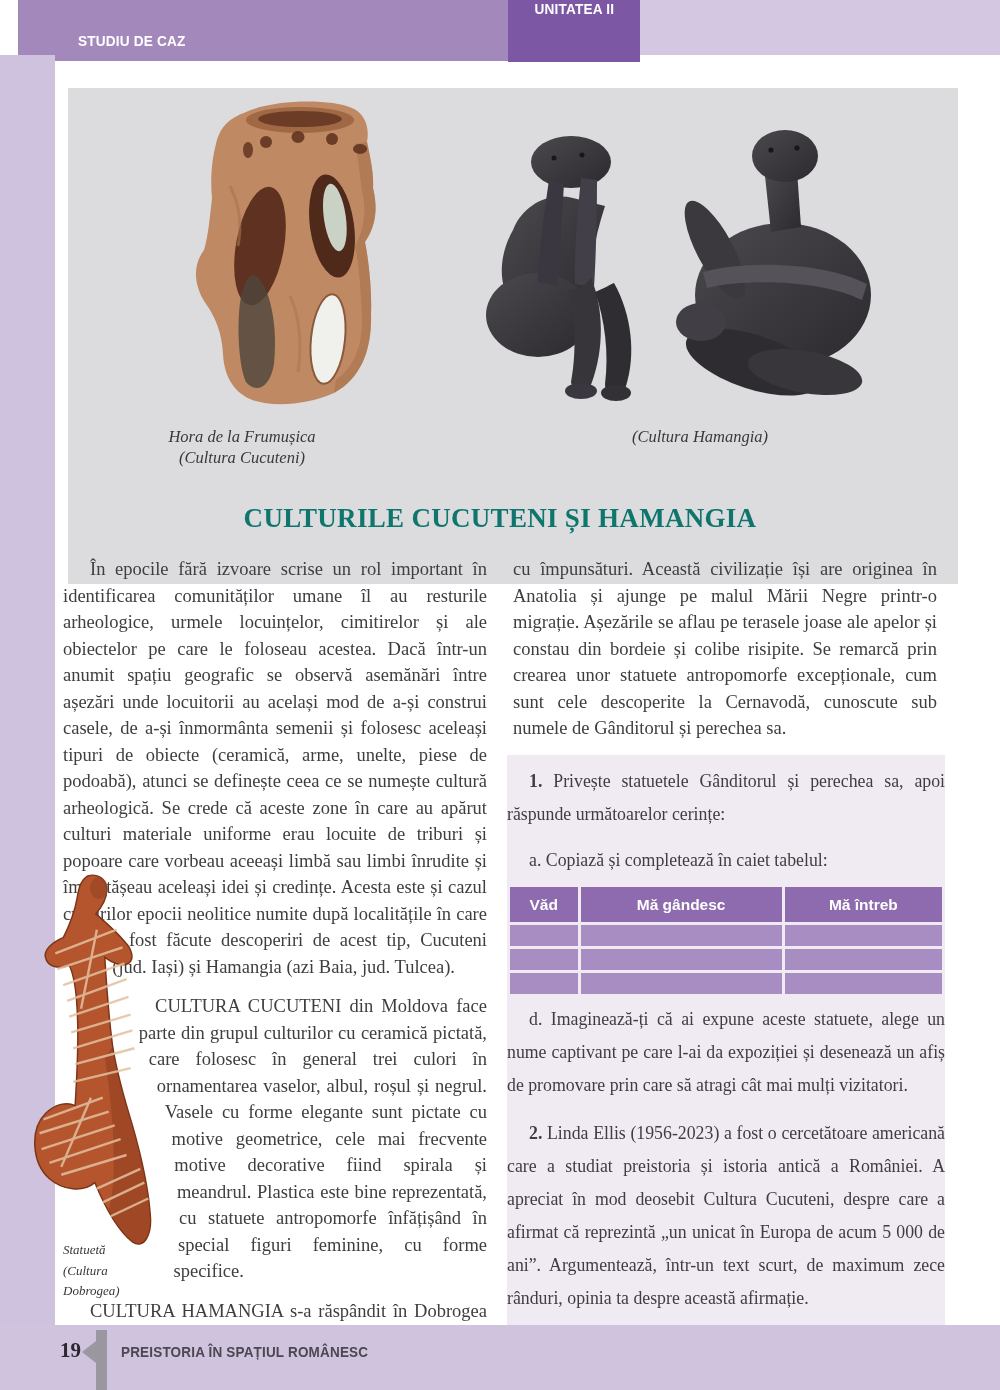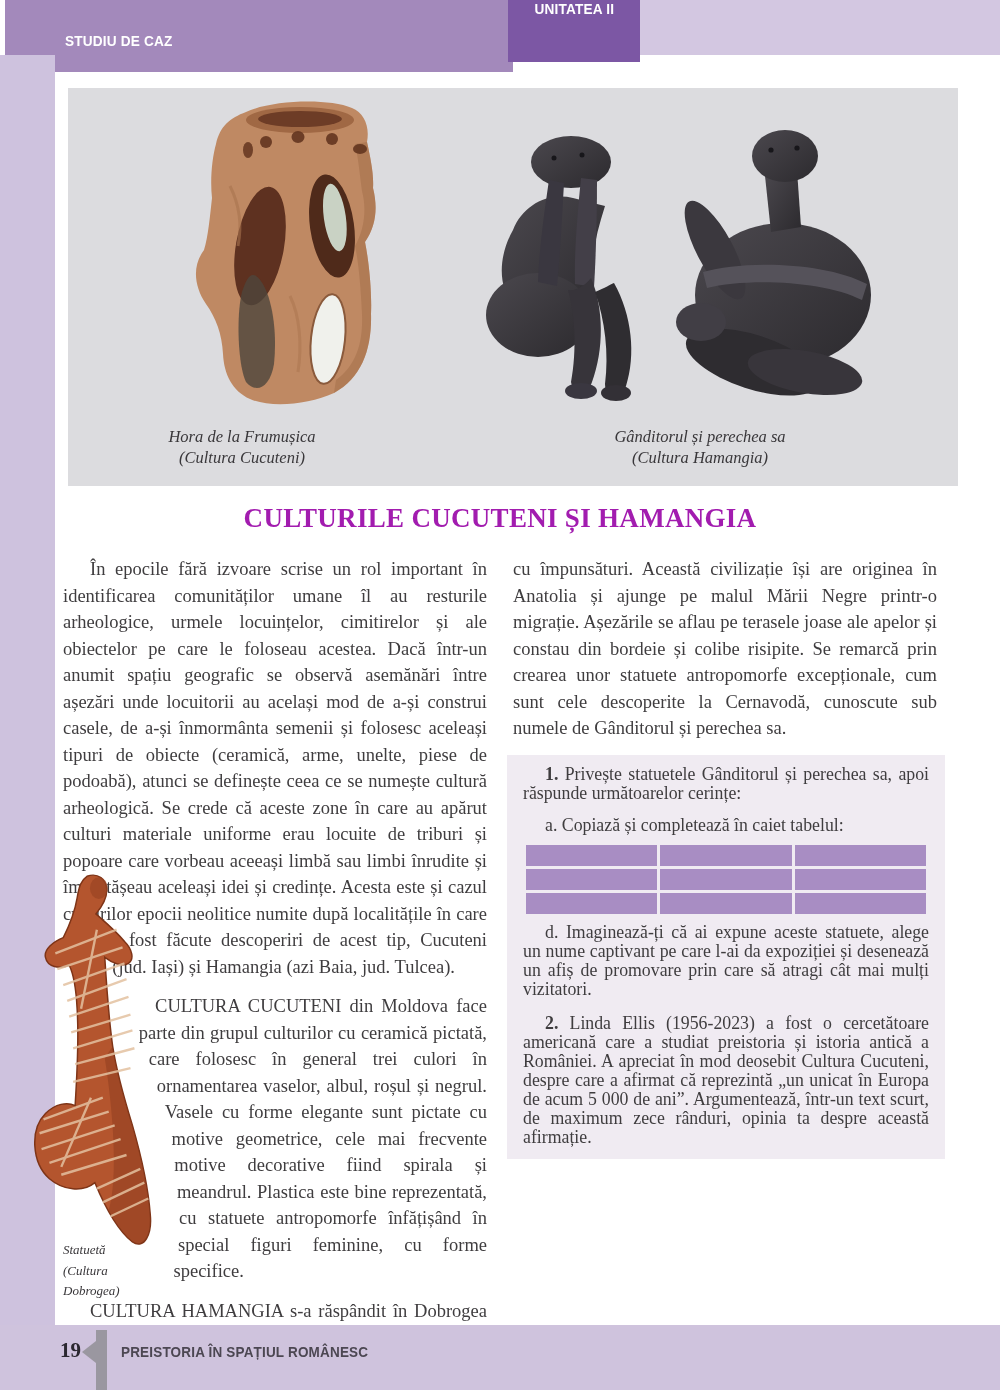--- a/index.html
+++ b/index.html
@@ -2,51 +2,51 @@
 <html lang="ro" style="--header-bar: #a389bb; --unit-tab: #7c57a4; --header-right: #d3c7e1; --side-strip: #cec2de; --footer-band: #cfc3dd; --panel-bg: #dcdcdf; --table-header-bg: #8d6bae; --table-row-bg: #a88dc3; --exercise-bg: #f0ebf2; --accent-divider: #9a97a0; --text: #3f3d3f;"><head>
 <meta charset="utf-8">
 <style>
   html,body{margin:0;padding:0;background:#888;}
   .page{
     position:relative;width:1000px;height:1390px;background:#ffffff;
     margin:0 auto;overflow:hidden;
     font-family:"Liberation Serif","DejaVu Serif",serif;color:var(--text,#3f3d3f);
   }
   
-  .header-bar{position:absolute;left:5px;top:0;width:508px;height:72px;background:var(--header-bar,#a389bb);}
+  .header-bar{position:absolute;left:18px;top:0;width:508px;height:61px;background:var(--header-bar,#a389bb);}
   .header-right{position:absolute;left:640px;top:0;width:360px;height:55px;background:var(--header-right,#d3c7e1);}
   .unit-tab{position:absolute;left:508px;top:0;width:132px;height:62px;background:var(--unit-tab,#7c57a4);
     display:flex;align-items:flex-start;justify-content:center;padding-bottom:9px;box-sizing:border-box;}
   .hdr-label{font-family:"Liberation Sans","DejaVu Sans",sans-serif;font-weight:bold;color:#fff;
     font-size:15.5px;letter-spacing:.2px;transform:scaleX(.88);transform-origin:left center;display:inline-block;}
   .header-bar .hdr-label{position:absolute;left:60px;top:32px;}
   .unit-tab .hdr-label{transform-origin:center;}
   
   .side-strip{position:absolute;left:0;top:55px;width:55px;height:1270px;background:var(--side-strip,#cec2de);}
   
-  .figure-panel{position:absolute;left:68px;top:88px;width:890px;height:398px;background:var(--panel-bg,#dcdcdf);}
+  .figure-panel{position:absolute;left:68px;top:88px;width:890px;height:496px;background:var(--panel-bg,#dcdcdf);}
   .fig-caption{position:absolute;text-align:center;font-style:italic;font-size:16.5px;line-height:21px;color:#39373a;}
   .fig-caption.left{left:24px;top:338px;width:300px;}
   .fig-caption.right{left:482px;top:338px;width:300px;}
   .vessel-svg{position:absolute;left:92px;top:8px;}
   .thinkers-svg{position:absolute;left:385px;top:22px;}
   
   .page-title{position:absolute;left:0;top:503px;width:1000px;text-align:center;
-    font-size:27px;font-weight:bold;letter-spacing:.3px;color:#a21caf;}
+    font-size:27px;font-weight:bold;letter-spacing:.3px;color:#0f766e;}
   
   .col{position:absolute;top:556px;width:424px;text-align:justify;font-size:18.5px;line-height:26.5px;}
   .col.left{left:63px;}
   .col.right{left:513px;}
   .col p{margin:0 0 13px;}
   .col p.indent{text-indent:27px;}
   .fig-float{float:left;width:116px;height:396px;
     shape-outside:polygon(0% 0%, 18px 0%, 46px 18%, 84px 42%, 108px 62%, 116px 82%, 104px 100%, 0% 100%);}
   
-  .exercise-box{background:var(--exercise-bg,#f0ebf2);padding:10px 16px 12px;margin-left:-6px;margin-right:-8px;
-    font-size:17.8px;line-height:19px;}
+  .exercise-box{background:var(--exercise-bg,#f0ebf2);padding:10px 0 12px;margin-left:-6px;margin-right:-8px;
+    font-size:17.8px;line-height:33px;}
   .exercise-box p{margin:0;text-indent:22px;}
   .exercise-box p.gap-after{margin-bottom:13px;}
   .exercise-box p.ex2{margin-top:15px;}
   .vad-table{width:100%;border-collapse:separate;border-spacing:3px;margin:7px 0 6px;}
   .vad-table th{background:var(--table-header-bg,#8d6bae);color:#fff;
     font-family:"Liberation Sans","DejaVu Sans",sans-serif;font-size:15.5px;font-weight:bold;
     height:24px;text-align:center;}
   .vad-table td{background:var(--table-row-bg,#a88dc3);height:19px;}
   
   .statuette-svg{position:absolute;left:2px;top:868px;}
@@ -144,41 +144,45 @@
           </g>
         <ellipse cx="248" cy="212" rx="25" ry="19" fill="#413e45"></ellipse>
       </g>
     </svg>
 
     <div class="fig-caption left">
       <div>Hora de la Frumușica</div>
       <div>(Cultura Cucuteni)</div>
     </div>
     <div class="fig-caption right">
-      <div>Gânditorul și perechea sa</div>
       <div>(Cultura Hamangia)</div>
     </div>
   </div>
 
   <div class="page-title">CULTURILE CUCUTENI ȘI HAMANGIA</div>
 
   <div class="col left">
     <p class="indent"><span>În epocile fără izvoare scrise un rol important în identificarea comunităților umane îl au resturile arheologice, urmele locuințelor, cimitirelor și ale obiectelor pe care le foloseau acestea. Dacă într-un anumit spațiu geografic se observă asemănări între așezări unde locuitorii au același mod de a-și construi casele, de a-și înmormânta semenii și folosesc aceleași tipuri de obiecte (ceramică, arme, unelte, piese de podoabă), atunci se definește ceea ce se numește cultură arheologică. Se crede că aceste zone în care au apărut culturi materiale uniforme erau locuite de triburi și popoare care vorbeau aceeași limbă sau limbi înrudite și împărtășeau aceleași idei și credințe. Acesta este și cazul culturilor epocii </span><span class="fig-float"></span><span>neolitice numite după localitățile în care au fost făcute descoperiri de acest tip, Cucuteni (jud. Iași) și Hamangia (azi Baia, jud. Tulcea).</span></p>
     <p class="indent">CULTURA CUCUTENI din Moldova face parte din grupul culturilor cu ceramică pictată, care folosesc în general trei culori în ornamentarea vaselor, albul, roșul și negrul. Vasele cu forme elegante sunt pictate cu motive geometrice, cele mai frecvente motive decorative fiind spirala și meandrul. Plastica este bine reprezentată, cu statuete antropomorfe înfățișând în special figuri feminine, cu forme specifice.</p>
     <p class="indent">CULTURA HAMANGIA s-a răspândit în Dobrogea și în Bulgaria de nord-est și se caracterizează printr-o ceramică specifică, neagră sau brun-închisă, decorată</p>
   </div>
 
   <div class="col right">
     <p>cu împunsături. Această civilizație își are originea în Anatolia și ajunge pe malul Mării Negre printr-o migrație. Așezările se aflau pe terasele joase ale apelor și constau din bordeie și colibe risipite. Se remarcă prin crearea unor statuete antropomorfe excepționale, cum sunt cele descoperite la Cernavodă, cunoscute sub numele de Gânditorul și perechea sa.</p>
 
     <div class="exercise-box">
       <p class="gap-after"><b>1.</b><span> Privește statuetele Gânditorul și perechea sa, apoi răspunde următoarelor cerințe:</span></p>
       <p>a. Copiază și completează în caiet tabelul:</p>
       <table class="vad-table">
         <tbody>
+            <tr>
+          <th>Văd</th>
+          <th>Mă gândesc</th>
+          <th>Mă întreb</th>
+        </tr>
         <tr>
               <td></td>
               <td></td>
               <td></td>
             </tr>
         <tr>
               <td></td>
               <td></td>
               <td></td>
             </tr>

